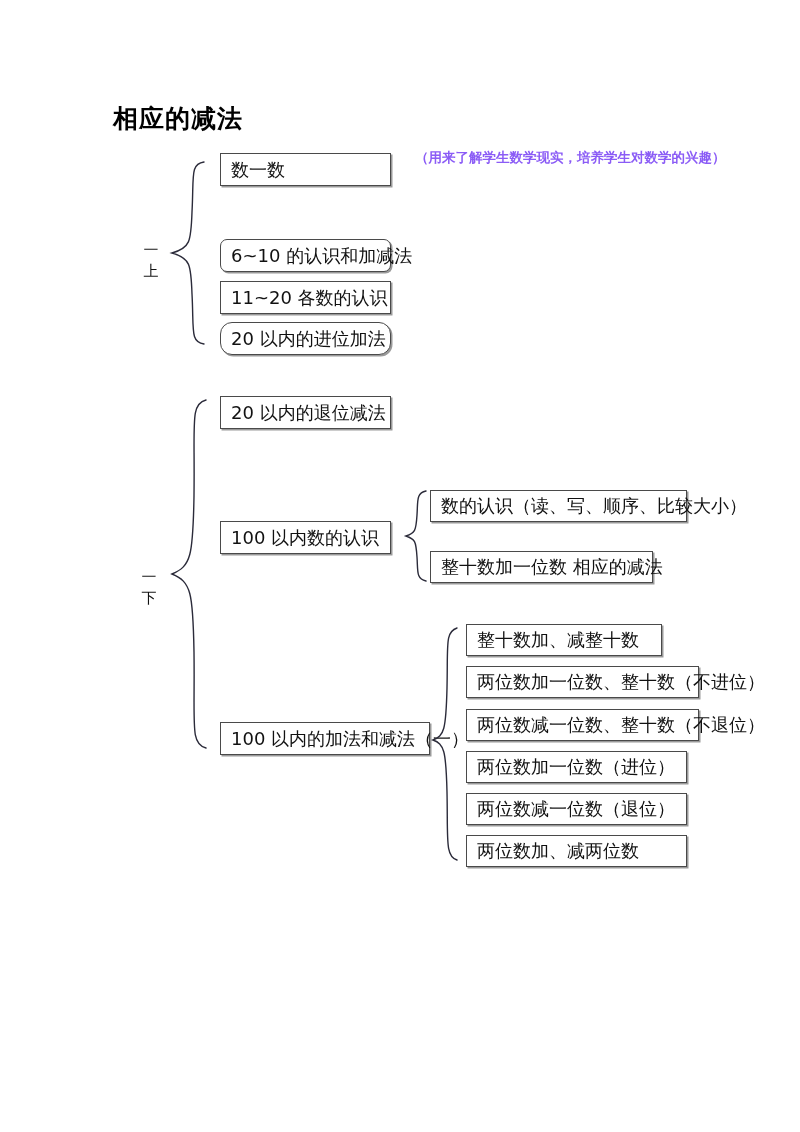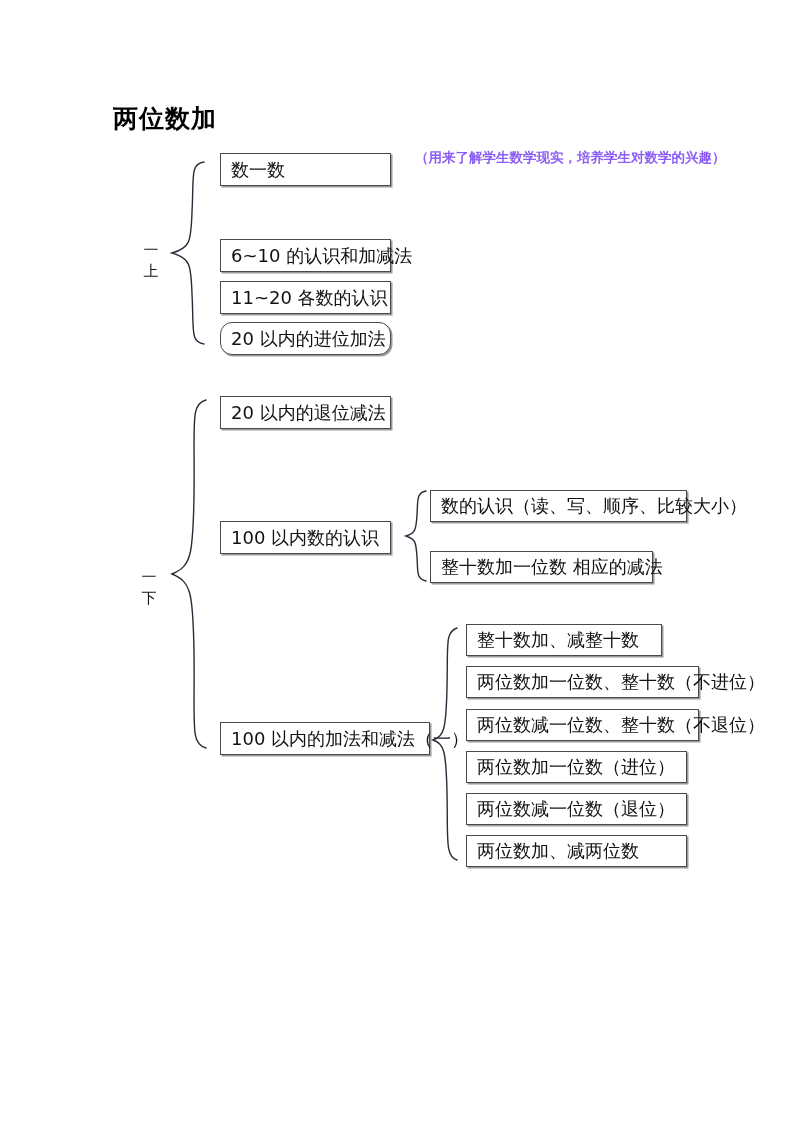--- a/index.html
+++ b/index.html
@@ -83,36 +83,36 @@
     stroke: #2b2b3a;
     stroke-width: 1.4;
     stroke-linecap: round;
   }
 </style>
 </head>
 <body>
 
 <div id="canvas">
 
-  <div class="page-title">两位数加</div>
+  <div class="page-title">相应的减法</div>
   <div class="annotation">（用来了解学生数学现实，培养学生对数学的兴趣）</div>
 
   <div class="group-label" style="left:140px; top:240px;">
     <div>一</div>
     <div>上</div>
   </div>
 
   <svg class="brace-svg" style="left:168px; top:160px; width:42px; height:186px;" viewBox="0 0 42 186">
     <path d="M 36 2 C 22 4, 26 16, 24 52 C 23 82, 22 88, 4 93 C 22 98, 23 104, 24 134 C 26 170, 22 182, 36 184"></path>
   </svg>
 
   <div class="node-box" style="left:220px; top:153px; width:171px; height:33px;">
     <span>数一数</span>
   </div>
-  <div class="node-box" style="left:220px; top:239px; width:171px; height:33px;">
+  <div class="node-box" style="left:220px; top:239px; width:171px; height:33px;border-radius:7px;">
     <span>6~10 的认识和加减法</span>
   </div>
   <div class="node-box" style="left:220px; top:281px; width:171px; height:33px;">
     <span>11~20 各数的认识</span>
   </div>
   <div class="node-box" style="left:220px; top:322px; width:171px; height:33px;border-radius:12px;">
     <span>20 以内的进位加法</span>
   </div>
 
   <div class="group-label" style="left:138px; top:567px;">

